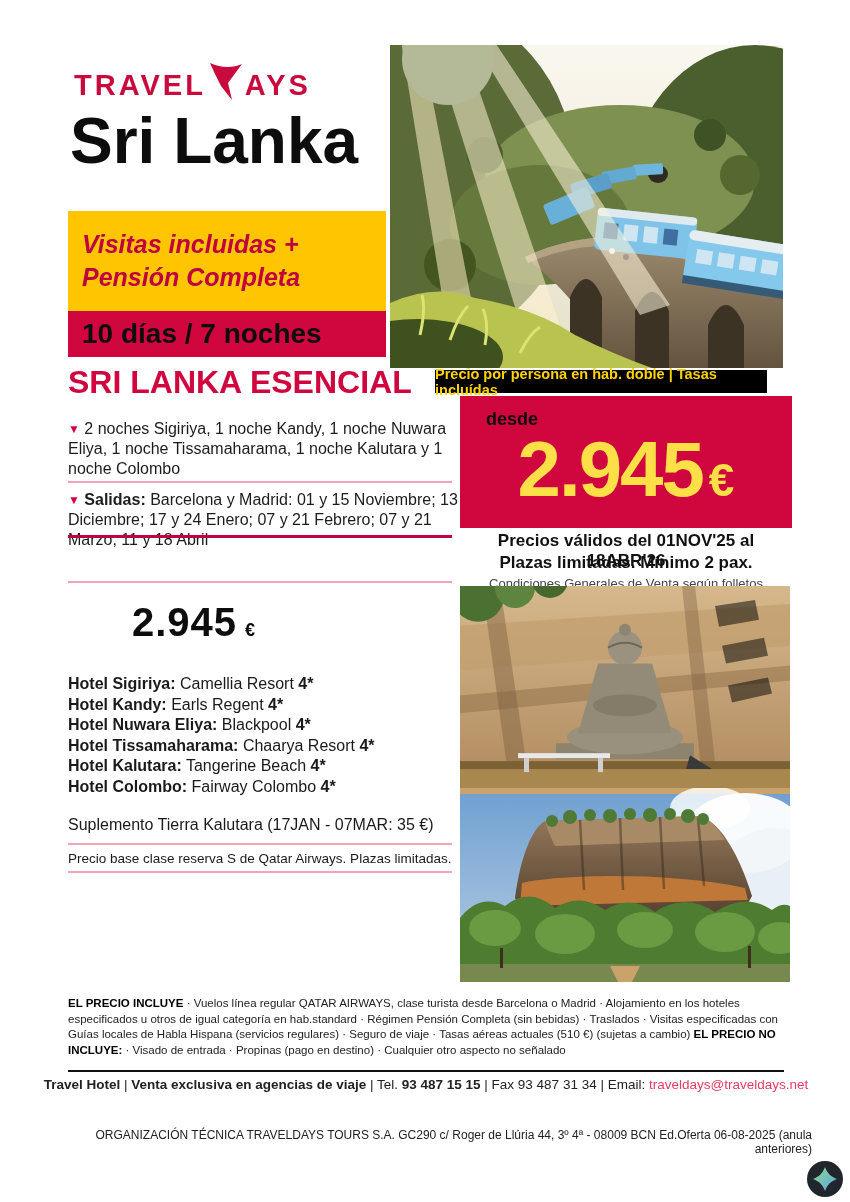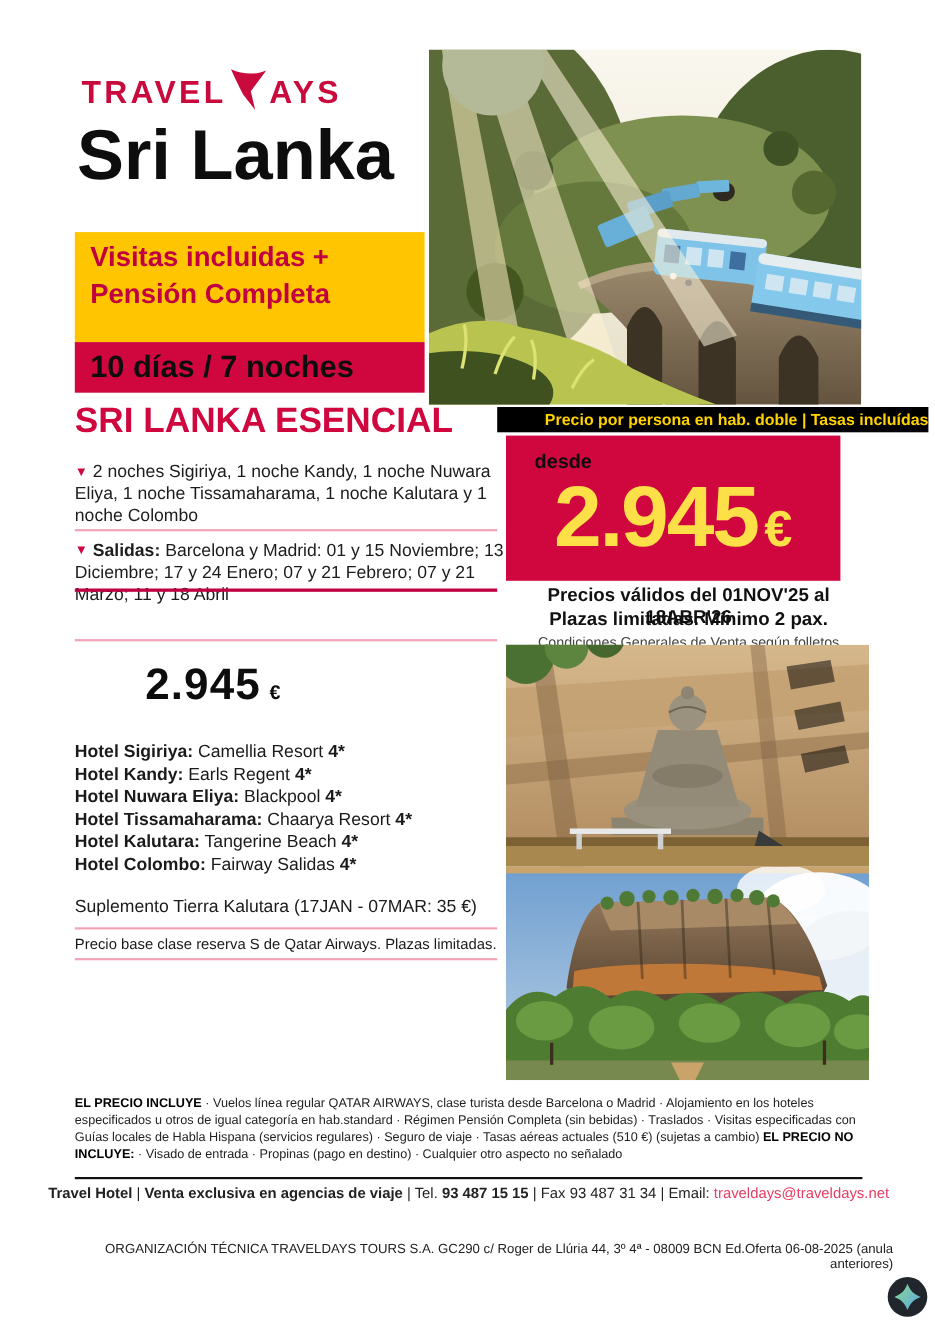--- a/index.html
+++ b/index.html
@@ -7,21 +7,21 @@
   body { font-family:"Liberation Sans","DejaVu Sans",sans-serif; color:#1a1a1a; }
   #page { position:relative; width:850px; height:1202px; background:#fff; overflow:hidden; margin:0 auto; }
   .abs { position:absolute; }
 
   
   .logo { left:74px; top:62px; display:flex; align-items:flex-end; color:#C90A3D; font-weight:bold; font-size:29px; letter-spacing:3px; }
   .logo svg { margin:0 1px 0 2px; }
   .dest-title { left:70px; top:104px; font-size:64px; font-weight:bold; color:#0d0d0d; letter-spacing:0px; }
 
   
-  .yellow-box { left:68px; top:211px; width:318px; height:100px; background:#FFC600; padding:7px 0 0 14px; }
+  .yellow-box { left:68px; top:211px; width:318px; height:100px; background:#FFC600; padding:17px 0 0 14px;font-style:italic; }
   .yellow-box div { color:#C00040; font-weight:bold; font-size:25px; line-height:33px; }
   .red-box { left:68px; top:311px; width:318px; height:46px; background:#D0063F; padding-left:14px; display:flex; align-items:center; }
   .red-box div { color:#0d0d0d; font-weight:bold; font-size:28px; }
 
   
   .prog-title { left:68px; top:364px; font-size:32px; font-weight:bold; color:#D0063F; width:390px; }
   .body-text { font-size:16px; line-height:20px; color:#1c1c1c; }
   .tri { color:#D0063F; font-size:12px; vertical-align:1px; }
   .itinerary { left:68px; top:419px; width:386px; }
   .divider { height:2px; background:#F2A3B6; }
@@ -32,23 +32,23 @@
   .price-left .num { font-size:40px; letter-spacing:1px; }
   .price-left .cur { font-size:18px; margin-left:8px; }
   .hotels { left:68px; top:674px; width:386px; font-size:16px; line-height:20.5px; }
   .supplement { left:68px; top:816px; width:386px; font-size:16px; }
   .base-note { left:68px; top:851px; width:386px; font-size:13.5px; }
 
   
   .photo { overflow:hidden; }
   .photo svg { display:block; width:100%; height:100%; }
   .train { left:390px; top:45px; width:393px; height:323px; }
-  .black-bar { left:452px; top:370px; width:392px; height:23px; background:#000; display:flex; align-items:center; justify-content:flex-end; }
+  .black-bar { left:435px; top:370px; width:332px; height:23px; background:#000; display:flex; align-items:center; justify-content:center; }
   .black-bar div { color:#FFD200; font-weight:bold; font-size:14.5px; }
-  .price-box { left:460px; top:396px; width:304px; height:132px; background:#D0063F; }
+  .price-box { left:460px; top:396px; width:332px; height:132px; background:#D0063F; }
   .desde { position:absolute; left:26px; top:13px; font-size:18px; font-weight:bold; color:#0d0d0d; }
   .big-price { position:absolute; left:0; right:0; top:28px; text-align:center; font-weight:bold; color:#fde047; white-space:nowrap; }
   .big-price .num { font-size:78px; letter-spacing:-2px; }
   .big-price .cur { font-size:46px; margin-left:6px; }
   .validity1 { left:460px; top:531px; width:332px; text-align:center; font-size:17px; font-weight:bold; color:#111; }
   .validity2 { left:460px; top:553px; width:332px; text-align:center; font-size:17px; font-weight:bold; color:#111; }
   .conditions { left:455px; top:576px; width:342px; text-align:center; font-size:13px; color:#444; }
   .buddha { left:460px; top:586px; width:330px; height:202px; }
   .sigiriya { left:460px; top:788px; width:330px; height:194px; }
 
@@ -101,21 +101,21 @@
   <div class="abs price-left">
     <span class="num">2.945</span><span class="cur">€</span>
   </div>
 
   <div class="abs hotels">
     <div><b>Hotel Sigiriya:</b> <span>Camellia Resort</span> <b>4*</b></div>
     <div><b>Hotel Kandy:</b> <span>Earls Regent</span> <b>4*</b></div>
     <div><b>Hotel Nuwara Eliya:</b> <span>Blackpool</span> <b>4*</b></div>
     <div><b>Hotel Tissamaharama:</b> <span>Chaarya Resort</span> <b>4*</b></div>
     <div><b>Hotel Kalutara:</b> <span>Tangerine Beach</span> <b>4*</b></div>
-    <div><b>Hotel Colombo:</b> <span>Fairway Salidas</span> <b>4*</b></div>
+    <div><b>Hotel Colombo:</b> <span>Fairway Colombo</span> <b>4*</b></div>
   </div>
 
   <div class="abs supplement">Suplemento Tierra Kalutara (17JAN - 07MAR: 35 €)</div>
   <div class="abs divider" style="left:68px; top:843px; width:384px;"></div>
   <div class="abs base-note">Precio base clase reserva S de Qatar Airways. Plazas limitadas.</div>
   <div class="abs divider" style="left:68px; top:871px; width:384px;"></div>
 
   <div class="abs photo train">
     <svg viewBox="0 0 393 323" preserveAspectRatio="none" aria-hidden="true">
       <defs>

